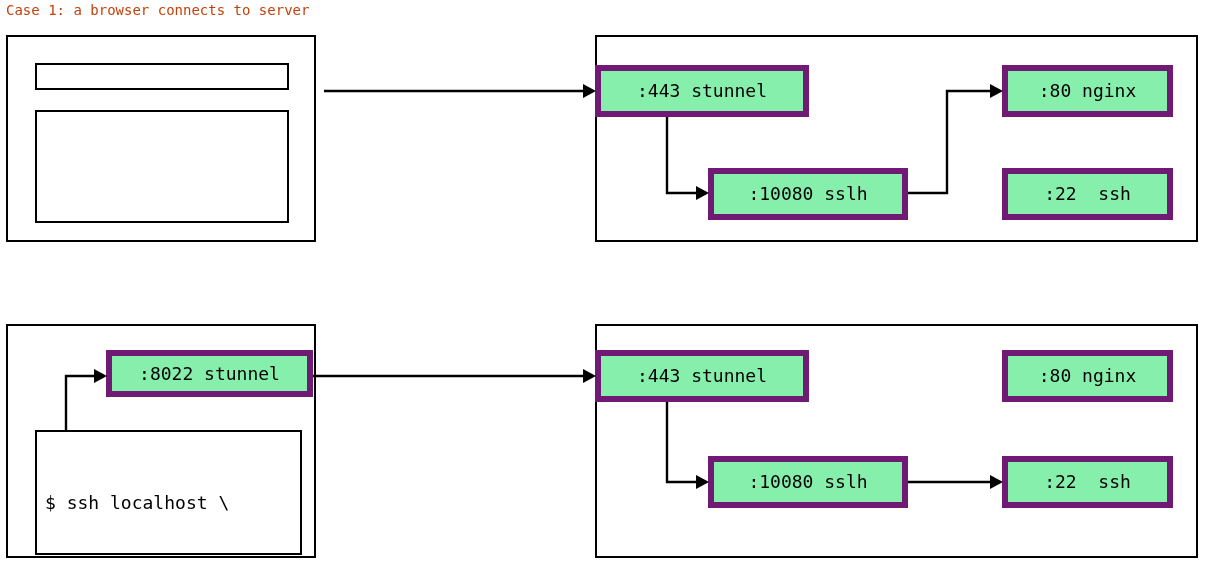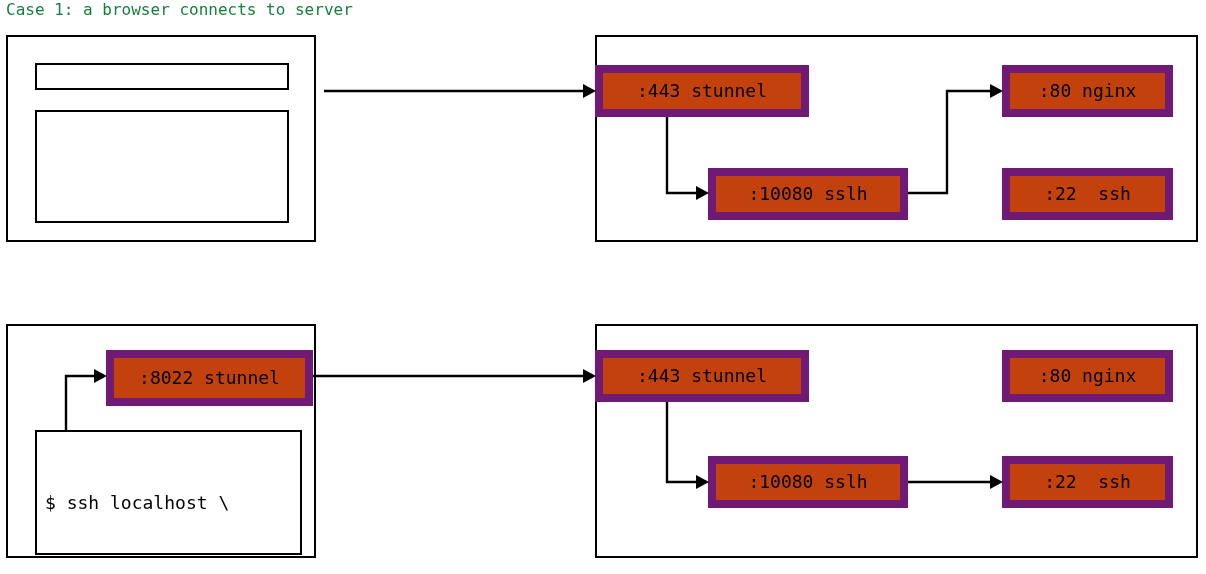--- a/index.html
+++ b/index.html
@@ -14,37 +14,37 @@
   }
   #canvas {
     position: relative;
     width: 1206px;
     height: 574px;
     background: #ffffff;
     overflow: hidden;
   }
   .caption {
     position: absolute;
-    font-size: 16px;
+    font-size: 14px;
     line-height: 20px;
     white-space: pre;
-    color: #15803d;
+    color: #c2410c;
     letter-spacing: 0px;
   }
   .box {
     position: absolute;
     box-sizing: border-box;
     border: 2px solid #000000;
     background: transparent;
   }
   .label-box {
     position: absolute;
     box-sizing: border-box;
-    border: 8px solid #701a75;
-    background: #c2410c;
+    border: 6px solid #701a75;
+    background: #86efac;
     display: flex;
     align-items: center;
     justify-content: center;
     font-size: 18px;
     line-height: 20px;
     white-space: pre;
     color: #000000;
   }
   .term-box {
     position: absolute;
@@ -92,21 +92,21 @@
   <div class="box" style="left:595px; top:35px; width:603px; height:207px;"></div>
 
   <div class="label-box" style="left:595px; top:65px; width:214px; height:52px;">:443 stunnel</div>
   <div class="label-box" style="left:708px; top:168px; width:200px; height:52px;">:10080 sslh</div>
   <div class="label-box" style="left:1002px; top:65px; width:171px; height:52px;">:80 nginx</div>
   <div class="label-box" style="left:1002px; top:168px; width:171px; height:52px;">:22  ssh</div>
 
 
   <div class="box" style="left:6px; top:324px; width:310px; height:234px;"></div>
 
-  <div class="label-box" style="left:106px; top:350px; width:207px; height:56px;">:8022 stunnel</div>
+  <div class="label-box" style="left:106px; top:350px; width:207px; height:47px;">:8022 stunnel</div>
 
   <div class="term-box" style="left:35px; top:430px; width:267px; height:125px;">
     <div>$ ssh localhost \</div>
     
     
   </div>
 
   <div class="box" style="left:595px; top:324px; width:603px; height:234px;"></div>
 
   <div class="label-box" style="left:595px; top:350px; width:214px; height:52px;">:443 stunnel</div>

